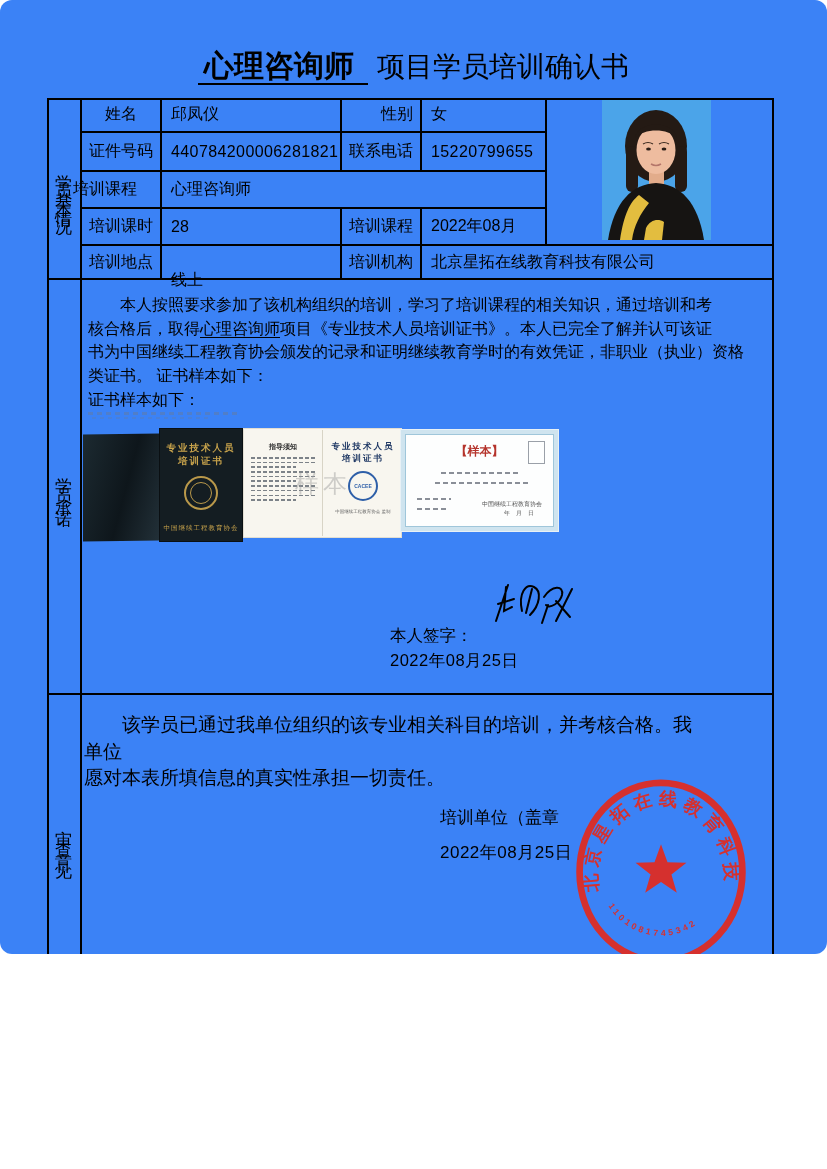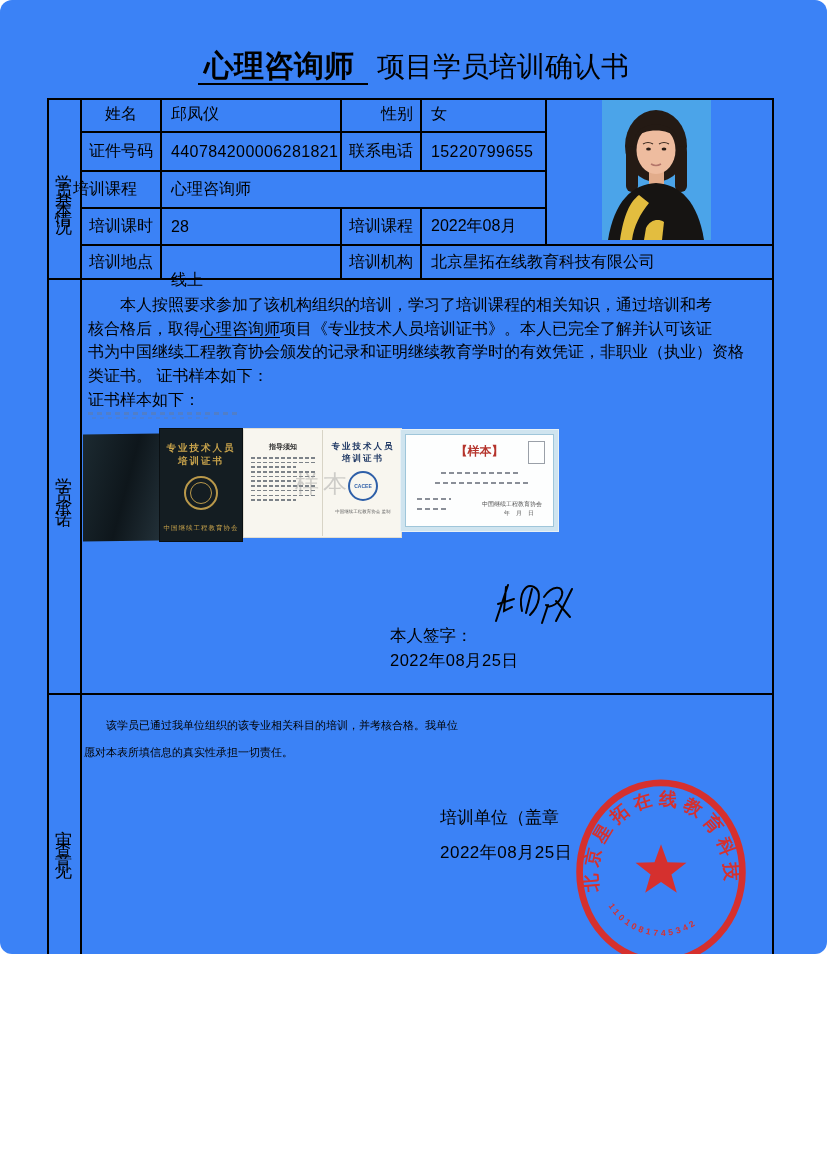--- a/index.html
+++ b/index.html
@@ -59,21 +59,21 @@
   .cs-photo{position:absolute;right:9px;top:7px;width:15px;height:21px;border:1px solid #9aa0a8;}
   .cs-line{position:absolute;height:1.5px;background:repeating-linear-gradient(90deg,#8a8f98 0 5px,transparent 5px 8px);}
   .cs-org{position:absolute;right:12px;bottom:18px;font-size:6px;color:#555;}
   .cs-date{position:absolute;right:20px;bottom:9px;font-size:6px;color:#555;}
   
   .sign-label{position:absolute;left:390px;top:625px;font-size:16.5px;}
   .sign-date{position:absolute;left:390px;top:650px;font-size:16.5px;letter-spacing:.5px;}
   .sign-svg{position:absolute;left:492px;top:577px;}
   .hidden-text{position:absolute;left:500px;top:590px;opacity:0;font-size:10px;}
   
-  .review-para{left:84px;top:712px;width:615px;font-size:11px;line-height:26.5px;}
+  .review-para{left:84px;top:712px;width:615px;font-size:19px;line-height:26.5px;}
   .unit-label{position:absolute;left:440px;top:806px;font-size:17px;}
   .review-date{position:absolute;left:440px;top:841px;font-size:17px;letter-spacing:.5px;}
   .stamp{position:absolute;left:570px;top:775px;}
   .photo-wrap{position:absolute;left:602px;top:100px;width:109px;height:140px;}
 </style>
 </head>
 <body>
 
 <div class="page">
 

